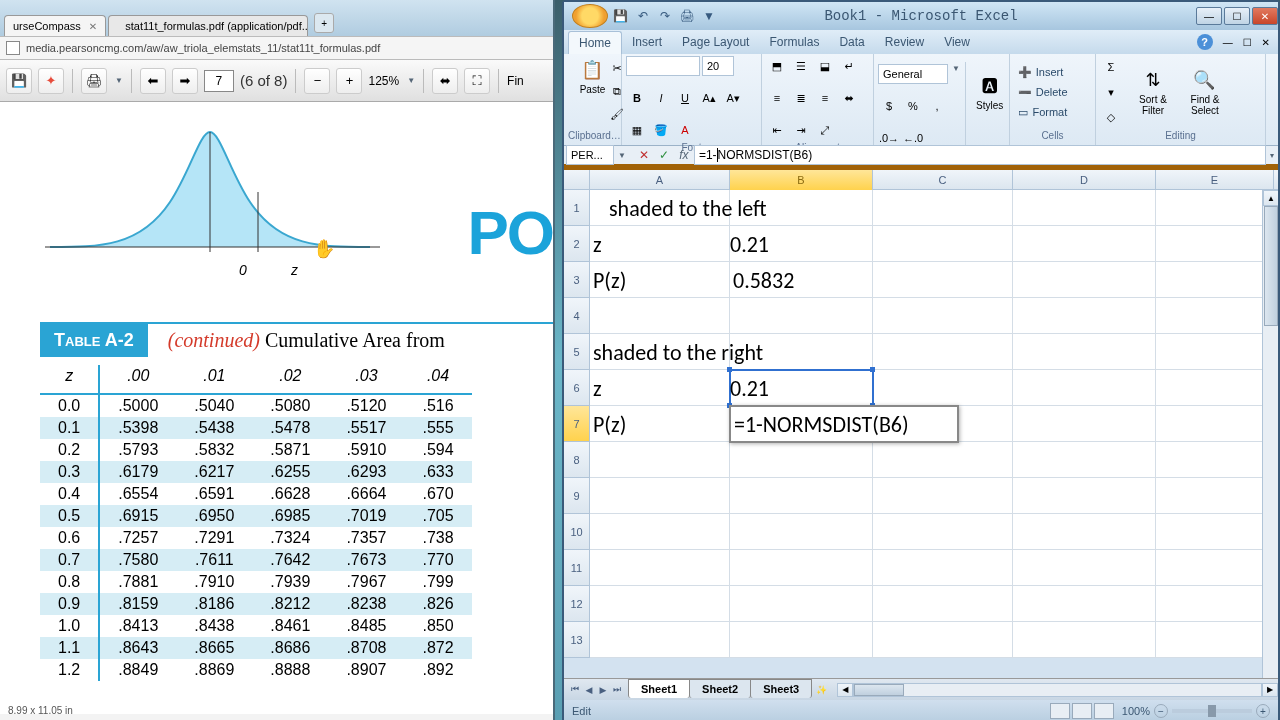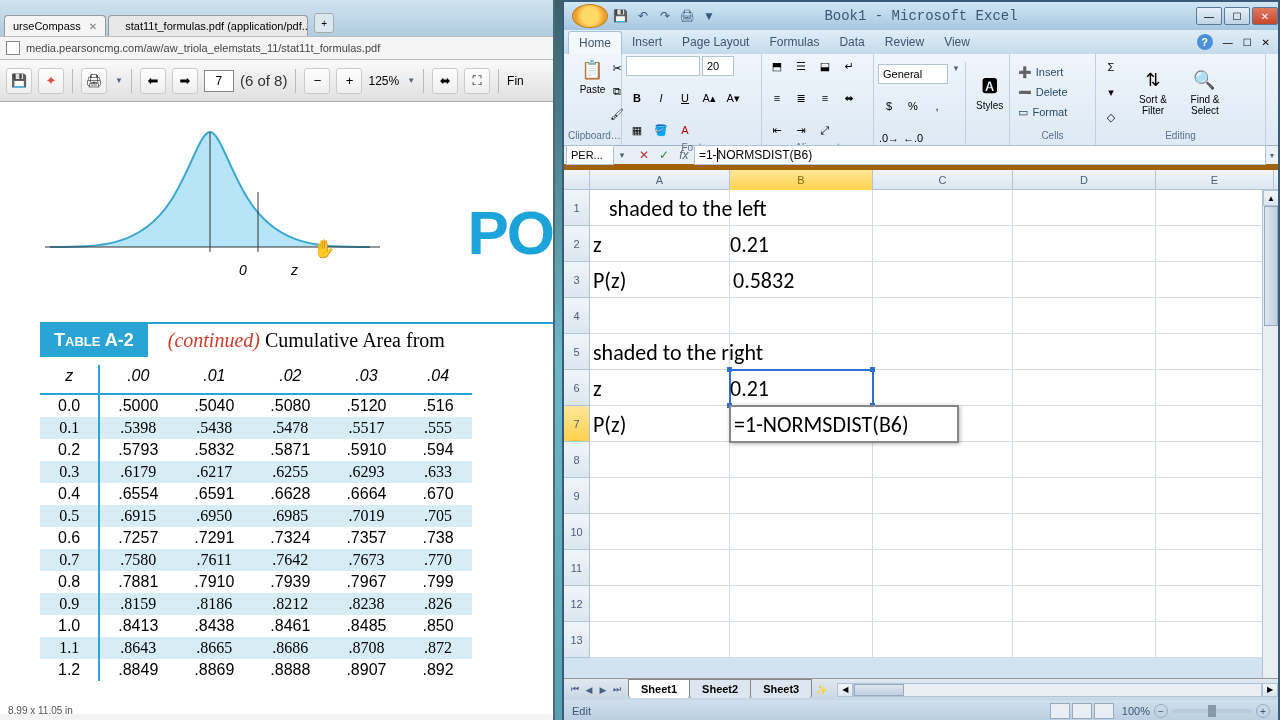--- a/index.html
+++ b/index.html
@@ -32,21 +32,21 @@
   .table-section { margin-top: 30px; }
   .table-title-row { display:flex; align-items:center; border-top:2px solid #2aa4d4; }
   .table-badge { background:#2aa4d4; color:#fff; padding:6px 14px; font-size:18px; font-weight:bold; font-variant: small-caps; }
   .table-title-text { font-size:20px; padding-left:20px; font-family: Georgia, serif; }
   .cont { font-style:italic; color:#d43a2a; }
   table.ztable { border-collapse:collapse; margin-top:8px; font-family: Arial; }
   table.ztable th, table.ztable td { text-align:center; font-size:16px; padding:2px 18px; }
   table.ztable th { font-style:italic; font-weight:normal; border-bottom:2px solid #2aa4d4; padding-bottom:8px; }
   table.ztable th.zh { border-right:2px solid #2aa4d4; }
   table.ztable td.zcol { border-right:2px solid #2aa4d4; font-weight:normal; }
-  table.ztable tr.shade td { background:#d6edf5;font-family:Liberation Serif, serif; }
+  table.ztable tr.shade td { background:#d6edf5; }
   .page-size { position:absolute; bottom:-2px; left:8px; font-size:10px; color:#555; }
   
   
   .right-pane { position: absolute; right: 0; top: 0; width: 718px; height: 720px; background: #d3e2f0; border: 2px solid #3a5a7a; border-radius: 4px 4px 0 0; }
   .excel-titlebar { height: 28px; background: linear-gradient(#d0e6f5,#a7c6df); display: flex; align-items: center; position: relative; }
   .qat { display:flex; align-items:center; gap:4px; padding:0 8px; }
   .office-btn { width: 36px; height: 24px; background: radial-gradient(circle at 50% 50%, #ffd966 40%, #f0a030 70%); border-radius: 50%; border:1px solid #c08020; display: flex; align-items:center; justify-content:center; font-weight:bold; color:#8a5010; font-size:10px; }
   .qat-btn { width: 18px; height:18px; display:flex; align-items:center; justify-content:center; font-size:12px; color:#375a7f; }
   .excel-title { position:absolute; left:50%; transform:translateX(-50%); font-size:14px; color:#3b5772;font-family:Liberation Mono, monospace; }
   .winbtns { margin-left:auto; display:flex; }

